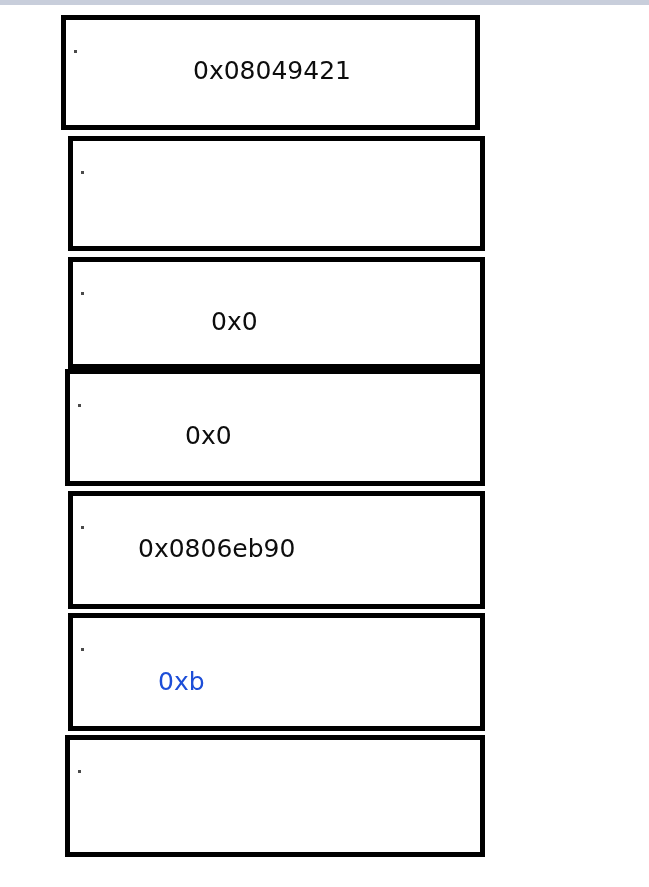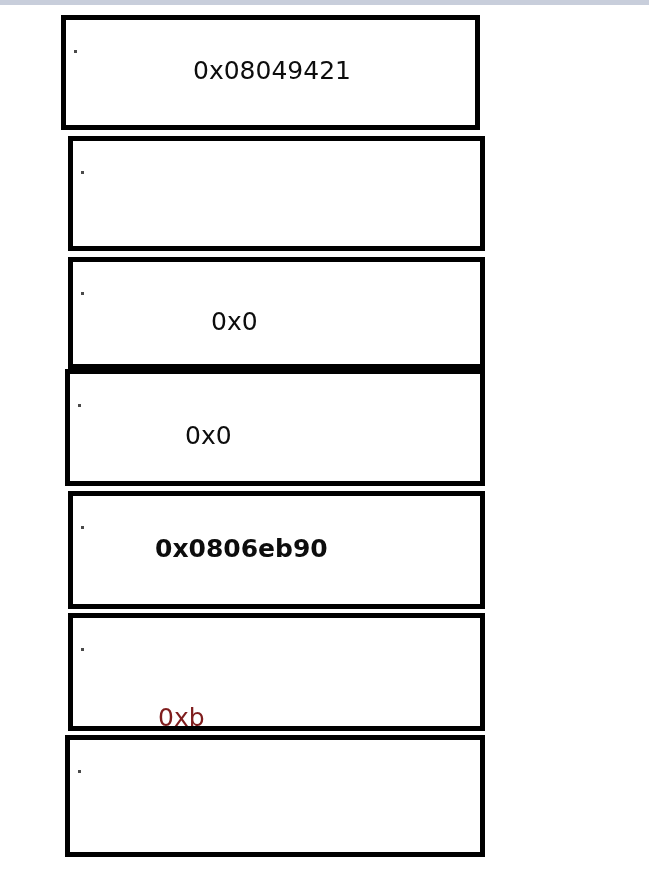--- a/index.html
+++ b/index.html
@@ -63,19 +63,19 @@
     <div class="stack-cell" style="left: 68px; top: 136px; width: 417px; height: 115px; border-color: rgb(0, 0, 0);"></div>
     <div class="cell-marker" style="left: 81px; top: 171px; background: rgb(74, 74, 74); position: absolute;"></div>
     <div class="stack-cell" style="left: 68px; top: 257px; width: 417px; height: 112px; border-color: rgb(0, 0, 0);"></div>
     <div class="cell-marker" style="left: 81px; top: 292px; background: rgb(74, 74, 74); position: absolute;"></div>
     <div class="cell-value" style="left: 211px; top: 309px; color: rgb(13, 13, 13);">0x0</div>
     <div class="stack-cell" style="left: 65px; top: 369px; width: 420px; height: 117px; border-color: rgb(0, 0, 0);"></div>
     <div class="cell-marker" style="left: 78px; top: 404px; background: rgb(74, 74, 74); position: absolute;"></div>
     <div class="cell-value" style="left: 185px; top: 423px; color: rgb(13, 13, 13);">0x0</div>
     <div class="stack-cell" style="left: 68px; top: 491px; width: 417px; height: 118px; border-color: rgb(0, 0, 0);"></div>
     <div class="cell-marker" style="left: 81px; top: 526px; background: rgb(74, 74, 74); position: absolute;"></div>
-    <div class="cell-value" style="left: 155px; top: 536px; color: rgb(13, 13, 13); font-weight: bold;">0x0806eb90</div>
+    <div class="cell-value" style="left: 138px; top: 536px; color: rgb(13, 13, 13);">0x0806eb90</div>
     <div class="stack-cell" style="left: 68px; top: 613px; width: 417px; height: 118px; border-color: rgb(0, 0, 0);"></div>
     <div class="cell-marker" style="left: 81px; top: 648px; background: rgb(74, 74, 74); position: absolute;"></div>
-    <div class="cell-value" style="left: 158px; top: 705px; color: #7f1d1d;">0xb</div>
+    <div class="cell-value" style="left: 158px; top: 669px; color: #1d4ed8;">0xb</div>
     <div class="stack-cell" style="left: 65px; top: 735px; width: 420px; height: 122px; border-color: rgb(0, 0, 0);"></div>
     <div class="cell-marker" style="left: 78px; top: 770px; background: rgb(74, 74, 74); position: absolute;"></div>
   </div>
 
 </body></html>

